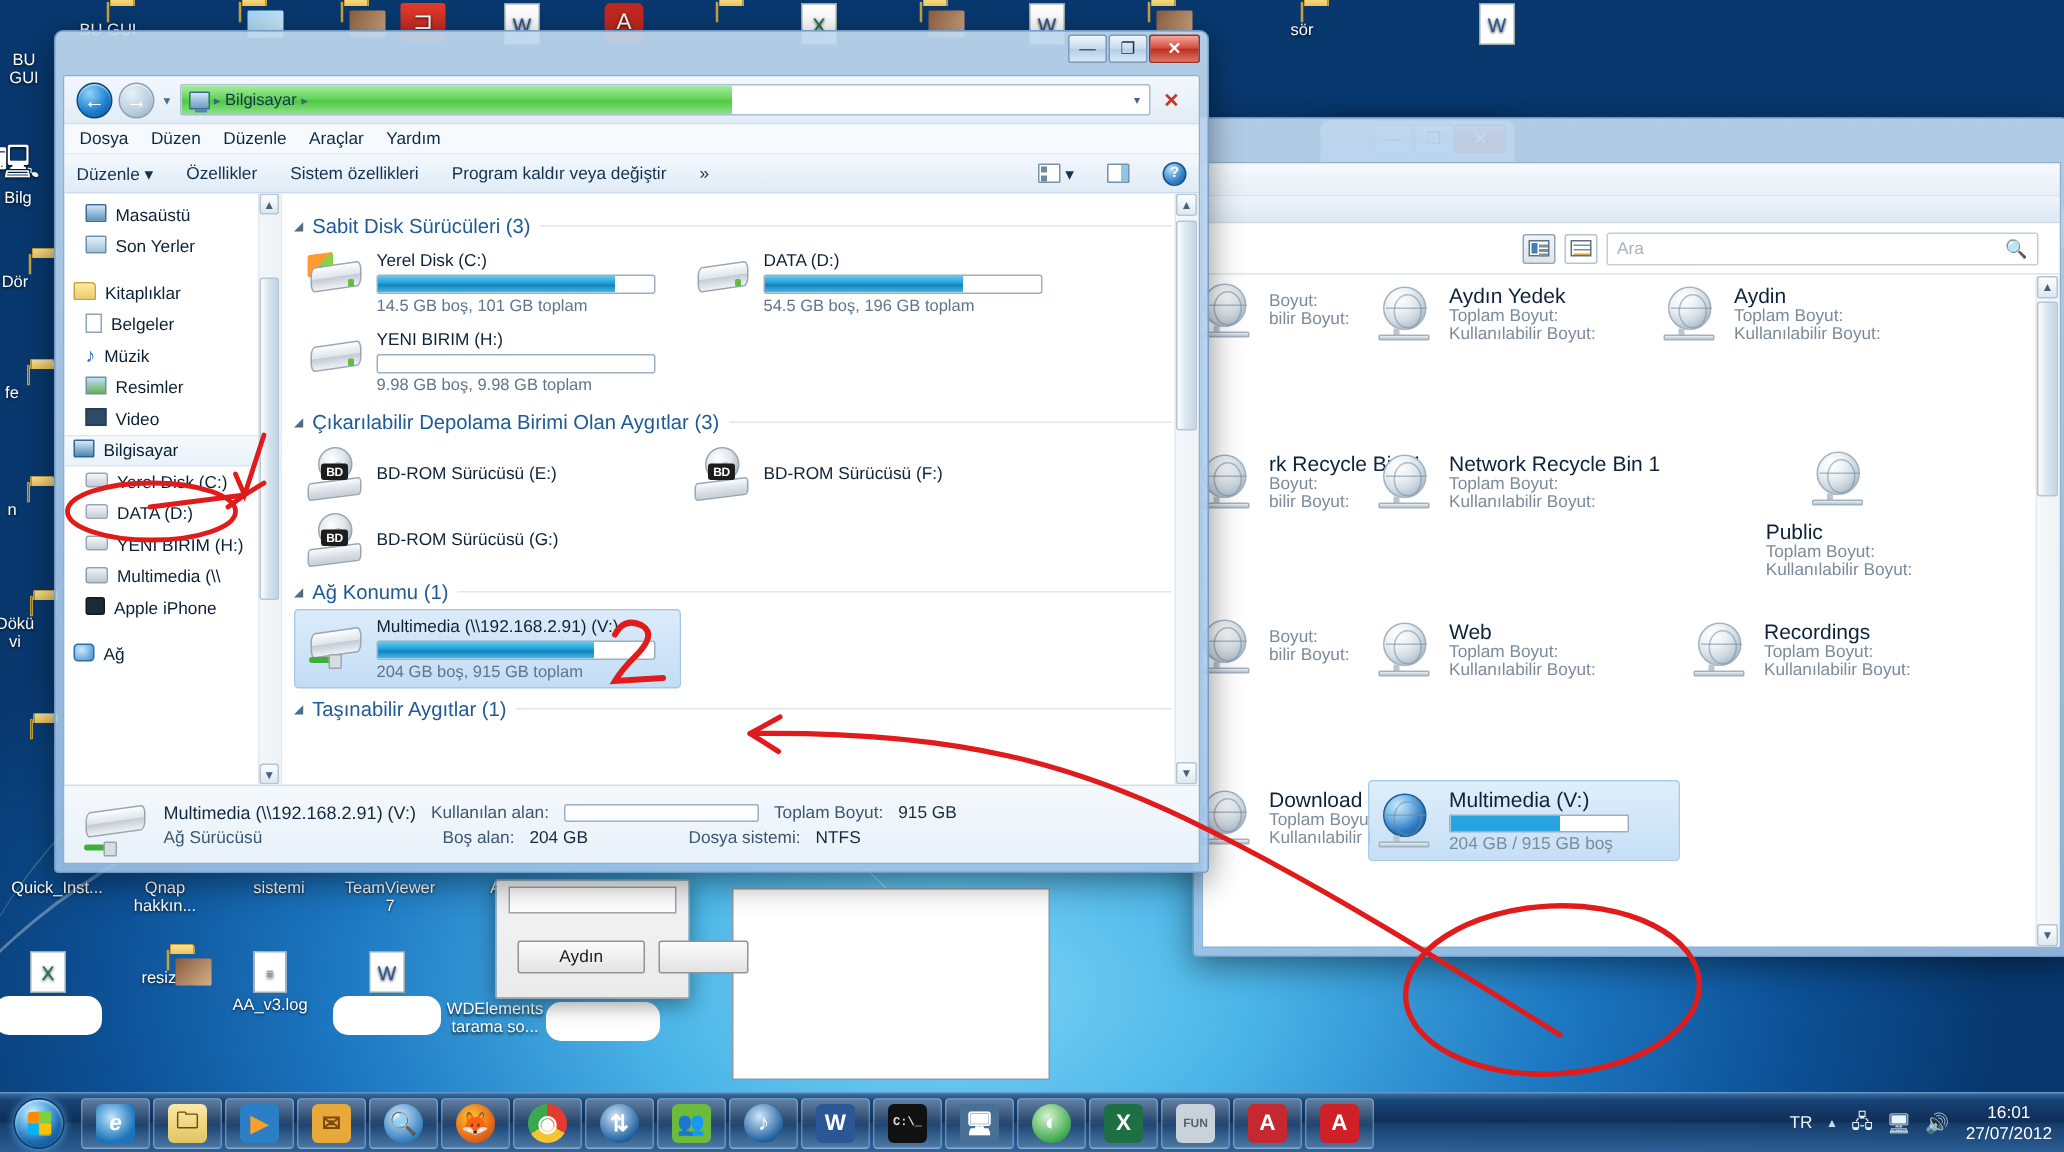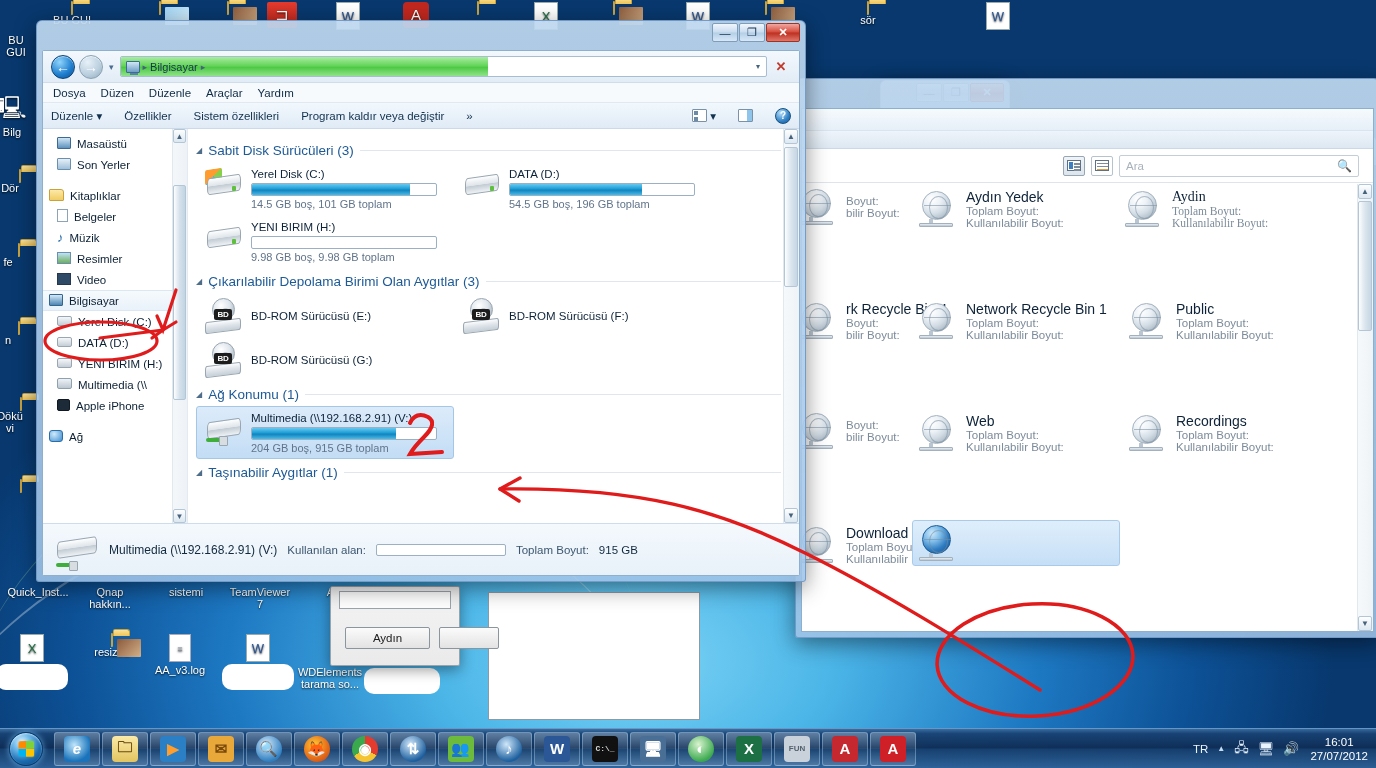--- a/index.html
+++ b/index.html
@@ -215,21 +215,21 @@
   #win2 .w2-search{ height:34px; background:#fff; border-bottom:1px solid #dde4ea;
     display:flex; align-items:center; justify-content:flex-end; padding-right:14px; gap:6px;}
   .vbtn{ width:22px;height:20px;border:1px solid #b6c3cf;border-radius:2px;background:#fff;
     display:flex;align-items:center;justify-content:center;}
   .vbtn.act{ background:linear-gradient(180deg,#f0f4f8,#dde5ec); border-color:#96a6b4;}
   .vg1{ width:14px;height:11px;border:1px solid #5d7182;background:#fff;position:relative;}
   .vg1:before{content:"";position:absolute;left:1px;top:1px;width:4px;height:7px;background:#3e7fbf;}
   .vg1:after{content:"";position:absolute;left:6px;top:2px;width:6px;height:1.5px;background:#7d8d99;box-shadow:0 3px 0 #7d8d99,0 6px 0 #7d8d99;}
   .vg2{ width:14px;height:11px;border:1px solid #5d7182;background:#fff;position:relative;}
   .vg2:before{content:"";position:absolute;left:1px;top:1.5px;width:11px;height:1.5px;background:#7d8d99;box-shadow:0 3px 0 #7d8d99,0 6px 0 #e0a040;}
-  .w2sb{ width:240px;height:22px;border:1px solid #c4ced8;background:#fff;border-radius:2px;
+  .w2sb{ width:288px;height:22px;border:1px solid #c4ced8;background:#fff;border-radius:2px;
     display:flex;align-items:center;justify-content:space-between;padding:0 6px;}
   .w2sb .ph{ color:#a8b2bb; font-size:11.5px;}
   .netgrid{ position:absolute; left:0; right:16px; top:75px; bottom:0; overflow:hidden; padding:14px 0 0 14px;}
   .ntile{ position:absolute; width:208px; display:flex; gap:9px; padding:4px; border:1px solid transparent; border-radius:3px;align-items:center;}
   .ntile.sel{ background:linear-gradient(180deg,#dfeefb,#c6dff6); border:1px solid #a9cbeb; }
   .globe{ width:40px;height:36px;position:relative;flex:none;}
   .globe .ball{ position:absolute;left:5px;top:0;width:29px;height:29px;border-radius:50%;
     background:radial-gradient(circle at 33% 27%, #ffffff 0%, #eef3f7 30%, #d3dde5 55%, #aebcc8 80%, #93a3b1 100%);
     border:1px solid #a4b2bf;}
   .globe .ball:before{content:"";position:absolute;left:6px;top:4px;width:17px;height:21px;border-radius:50%;
@@ -457,21 +457,21 @@
           <span><span class="nname"></span><div class="nsub">Boyut:</div><div class="nsub">bilir Boyut:</div></span>
         </div>
         <div class="ntile" style="left: 110px; top: 0px;">
           <span class="globe">
             <span class="ball"></span>
             <span class="stand"></span>
             <span class="base"></span>
           </span>
           <span><span class="nname">Aydın Yedek</span><div class="nsub">Toplam Boyut:</div><div class="nsub">Kullanılabilir Boyut:</div></span>
         </div>
-        <div class="ntile" style="left: 316px; top: 0px; font-family: Liberation Serif, serif;">
+        <div class="ntile" style="left: 300px; top: 0px;">
           <span class="globe">
             <span class="ball"></span>
             <span class="stand"></span>
             <span class="base"></span>
           </span>
           <span><span class="nname">Aydin</span><div class="nsub">Toplam Boyut:</div><div class="nsub">Kullanılabilir Boyut:</div></span>
         </div>
         <div class="ntile" style="left: -10px; top: 112px;">
           <span class="globe">
             <span class="ball"></span>
@@ -481,21 +481,21 @@
           <span><span class="nname">rk Recycle Bin 4</span><div class="nsub">Boyut:</div><div class="nsub">bilir Boyut:</div></span>
         </div>
         <div class="ntile" style="left: 110px; top: 112px;">
           <span class="globe">
             <span class="ball"></span>
             <span class="stand"></span>
             <span class="base"></span>
           </span>
           <span><span class="nname">Network Recycle Bin 1</span><div class="nsub">Toplam Boyut:</div><div class="nsub">Kullanılabilir Boyut:</div></span>
         </div>
-        <div class="ntile" style="left: 320px; top: 112px;">
+        <div class="ntile" style="left: 320px; top: 112px; flex-direction: column;">
           <span class="globe">
             <span class="ball"></span>
             <span class="stand"></span>
             <span class="base"></span>
           </span>
           <span><span class="nname">Public</span><div class="nsub">Toplam Boyut:</div><div class="nsub">Kullanılabilir Boyut:</div></span>
         </div>
         <div class="ntile" style="left: -10px; top: 224px;">
           <span class="globe">
             <span class="ball"></span>
@@ -527,20 +527,23 @@
             <span class="base"></span>
           </span>
           <span><span class="nname">Download</span><div class="nsub">Toplam Boyut:</div><div class="nsub">Kullanılabilir Boyut:</div></span>
         </div>
         <div class="ntile sel" style="left: 110px; top: 336px;">
           <span class="globe blue">
             <span class="ball"></span>
             <span class="stand"></span>
             <span class="base"></span>
           </span>
+          <span><span class="nname">Multimedia (V:)</span><div class="nbar">
+              <div class="fill" style="width:62%"></div>
+            </div><div class="nsub">204 GB / 915 GB boş</div></span>
         </div>
       </div>
 
     <div class="w2scroll">
       <div class="ar" style="top:0">▲</div>
       <div class="thumb"></div>
       <div class="ar" style="bottom:0">▼</div>
     </div>
   </div>
 </div>
@@ -799,20 +802,27 @@
         <div class="plug"></div>
       </div>
       <div>
         <div style="display:flex;gap:10px;align-items:center;">
           <span style="font-size:12px;color:#12293f;">Multimedia (\\192.168.2.91) (V:)</span>
           <span class="sb-lab">Kullanılan alan:</span>
           <span class="sb-bar"><span class="fill" id="sb-fill" style="width: 78%;"></span></span>
           <span class="sb-lab">Toplam Boyut:</span>
           <span class="sb-val">915 GB</span>
         </div>
+        <div style="display:flex;gap:10px;align-items:center;margin-top:4px;">
+          <span style="color:#3d5670;min-width:176px;">Ağ Sürücüsü</span>
+          <span class="sb-lab">Boş alan:</span>
+          <span class="sb-val" style="min-width:96px;">204 GB</span>
+          <span class="sb-lab">Dosya sistemi:</span>
+          <span class="sb-val">NTFS</span>
+        </div>
       </div>
     </div>
   </div>
 </div>
 
 <div id="taskbar">
   <div id="startorb">
     <div class="orb">
       <span style="display:block;width:16px;height:16px;
         background:

